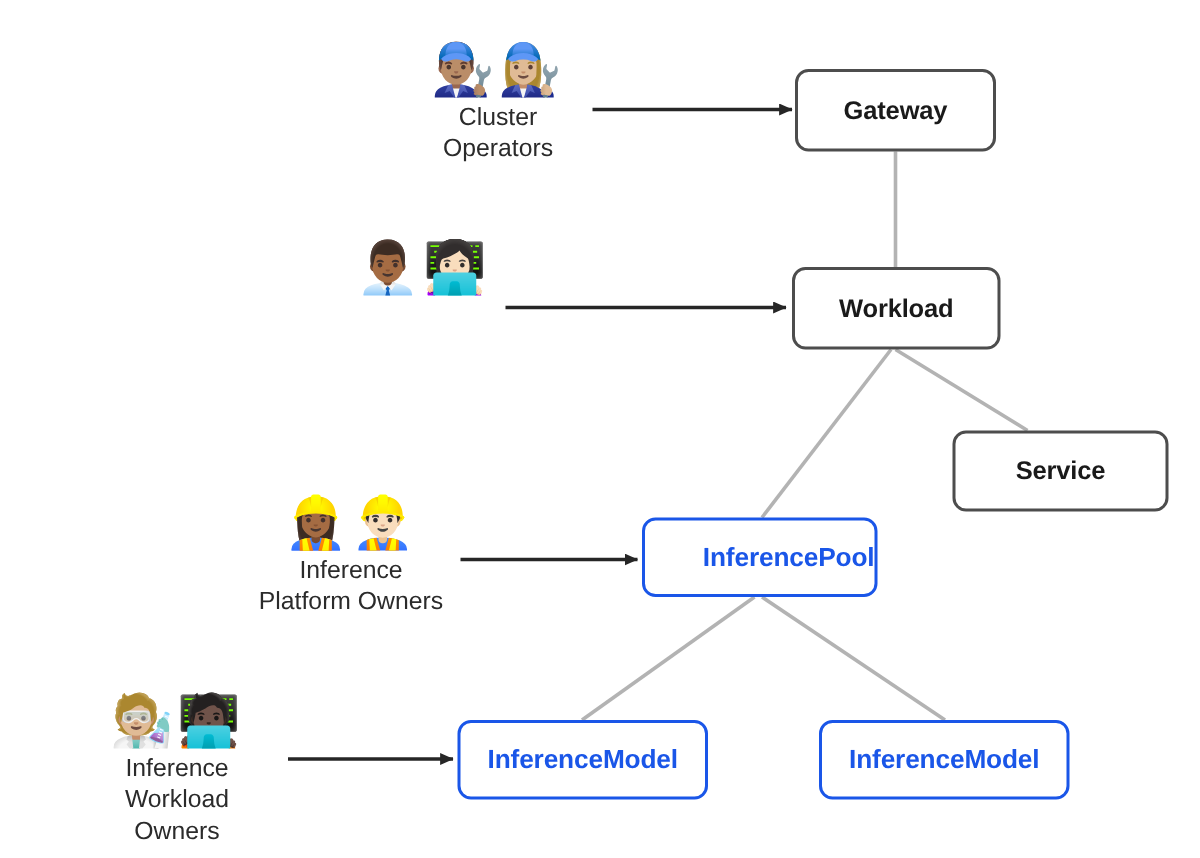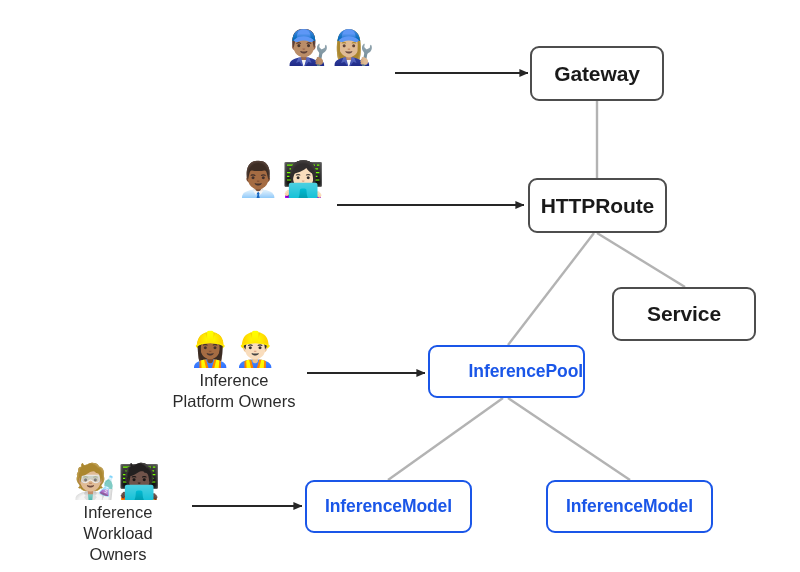--- a/index.html
+++ b/index.html
@@ -34,21 +34,21 @@
     justify-content: center;
     border-radius: 9px;
     background: #ffffff;
     font-weight: bold;
     letter-spacing: -0.1px;
     white-space: nowrap;
   }
   .node.kind-core {
     border: 2.1px solid #4d4d4d;
     color: #1a1a1a;
-    font-size: 21px;
+    font-size: 17px;
   }
   .node.kind-inference {
     border: 2.2px solid #1a56e8;
     color: #1a56e8;
     font-size: 17.5px;
   }
 
   
   .persona {
     position: absolute;
@@ -96,38 +96,40 @@
         <line x1="307" y1="373" x2="425" y2="373" stroke="#262626" stroke-width="2.2" marker-end="url(#arrowhead)"></line>
         <line x1="192" y1="506" x2="302" y2="506" stroke="#262626" stroke-width="2.2" marker-end="url(#arrowhead)"></line>
       </g>
   </svg>
 
   <div id="nodes-layer">
       <div class="node kind-core" style="left: 530px; top: 46px; width: 134px; height: 55px; border-color: rgb(77, 77, 77); color: rgb(26, 26, 26);">
         <span>Gateway</span>
       </div>
       <div class="node kind-core" style="left: 528px; top: 178px; width: 139px; height: 55px; border-color: rgb(77, 77, 77); color: rgb(26, 26, 26);">
-        <span>HTTPRoute</span>
+        <span>Workload</span>
       </div>
-      <div class="node kind-core" style="left: 612px; top: 287px; width: 144px; height: 54px; border-color: rgb(77, 77, 77); color: rgb(26, 26, 26);">
+      <div class="node kind-core" style="left: 635px; top: 287px; width: 144px; height: 54px; border-color: rgb(77, 77, 77); color: rgb(26, 26, 26);">
         <span>Service</span>
       </div>
       <div class="node kind-inference" style="left: 428px; top: 345px; width: 157px; height: 53px; border-color: rgb(26, 86, 232); color: rgb(26, 86, 232); justify-content: flex-end;">
         <span>InferencePool</span>
       </div>
       <div class="node kind-inference" style="left: 305px; top: 480px; width: 167px; height: 53px; border-color: rgb(26, 86, 232); color: rgb(26, 86, 232);">
         <span>InferenceModel</span>
       </div>
       <div class="node kind-inference" style="left: 546px; top: 480px; width: 167px; height: 53px; border-color: rgb(26, 86, 232); color: rgb(26, 86, 232);">
         <span>InferenceModel</span>
       </div>
     </div>
   <div id="personas-layer">
       <div class="persona" style="left: 278px; top: 30px; width: 108px;">
         <div class="persona-emojis">👨🏽‍🔧👩🏼‍🔧</div>
+        <div class="persona-label" style="color: rgb(43, 43, 43);">Cluster
+Operators</div>
       </div>
       <div class="persona" style="left: 222px; top: 162px; width: 120px;">
         <div class="persona-emojis">👨🏾‍💼👩🏻‍💻</div>
       </div>
       <div class="persona" style="left: 172px; top: 332px; width: 124px;">
         <div class="persona-emojis">👷🏾‍♀️👷🏻‍♂️</div>
         <div class="persona-label" style="color: rgb(43, 43, 43);">Inference
 Platform Owners</div>
       </div>
       <div class="persona" style="left: 58px; top: 464px; width: 120px;">

